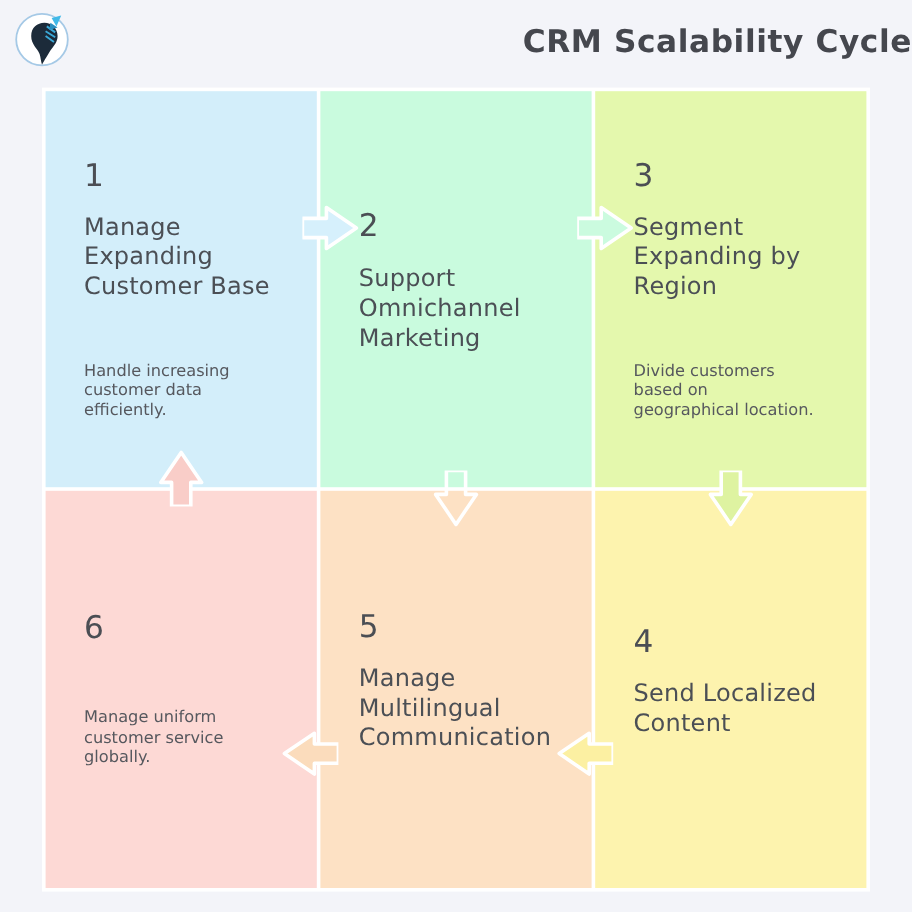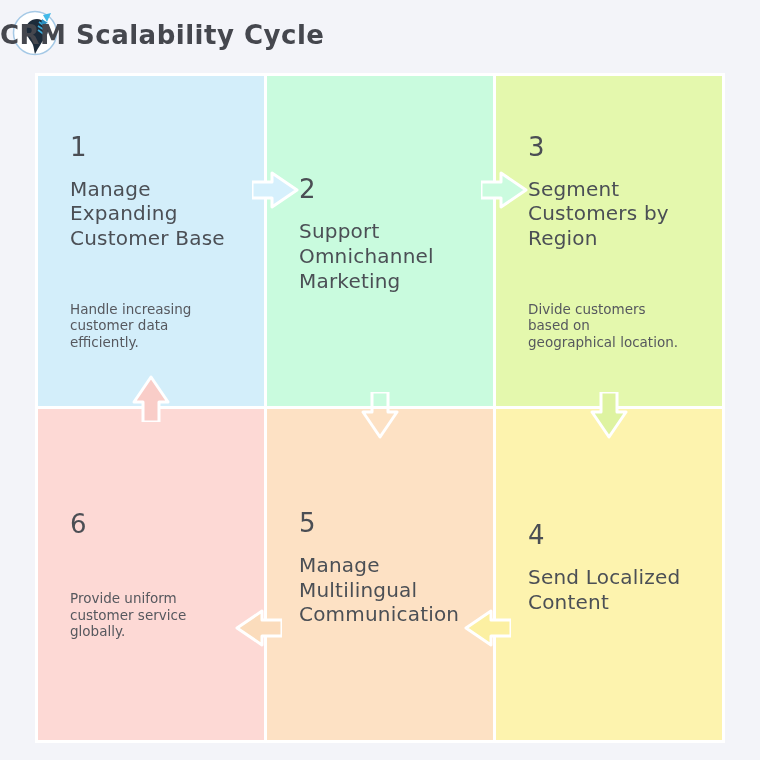--- a/index.html
+++ b/index.html
@@ -15,21 +15,21 @@
   
   .logo {
     position: absolute;
     left: 12px; top: 10px;
     width: 46px; height: 46px;
   }
   .page-title {
     position: absolute;
     left: 0; top: 20px;
     width: 760px;
-    text-align: left;
+    text-align: right;
     font-size: 26px;
     font-weight: bold;
     letter-spacing: 0.5px;
     color: #45474e;
   }
 
   
   .board {
     position: absolute;
     left: 35px; top: 73px;
@@ -119,30 +119,30 @@
   <div class="panel pos-r1c2" style="background-color: rgb(201, 251, 222);">
     <div class="num">2</div>
     <div class="title">Support
 Omnichannel
 Marketing</div>
   </div>
 
   <div class="panel pos-r1c3" style="background-color: rgb(228, 248, 173);">
     <div class="num">3</div>
     <div class="title">Segment
-Customers by
+Expanding by
 Region</div>
     <div class="desc">Divide customers
 based on
 geographical location.</div>
   </div>
 
   <div class="panel pos-r2c1" style="background-color: rgb(253, 217, 213);">
     <div class="num">6</div>
-    <div class="desc">Provide uniform
+    <div class="desc">Manage uniform
 customer service
 globally.</div>
   </div>
 
   <div class="panel pos-r2c2" style="background-color: rgb(253, 225, 196);">
     <div class="num">5</div>
     <div class="title">Manage
 Multilingual
 Communication</div>
   </div>

